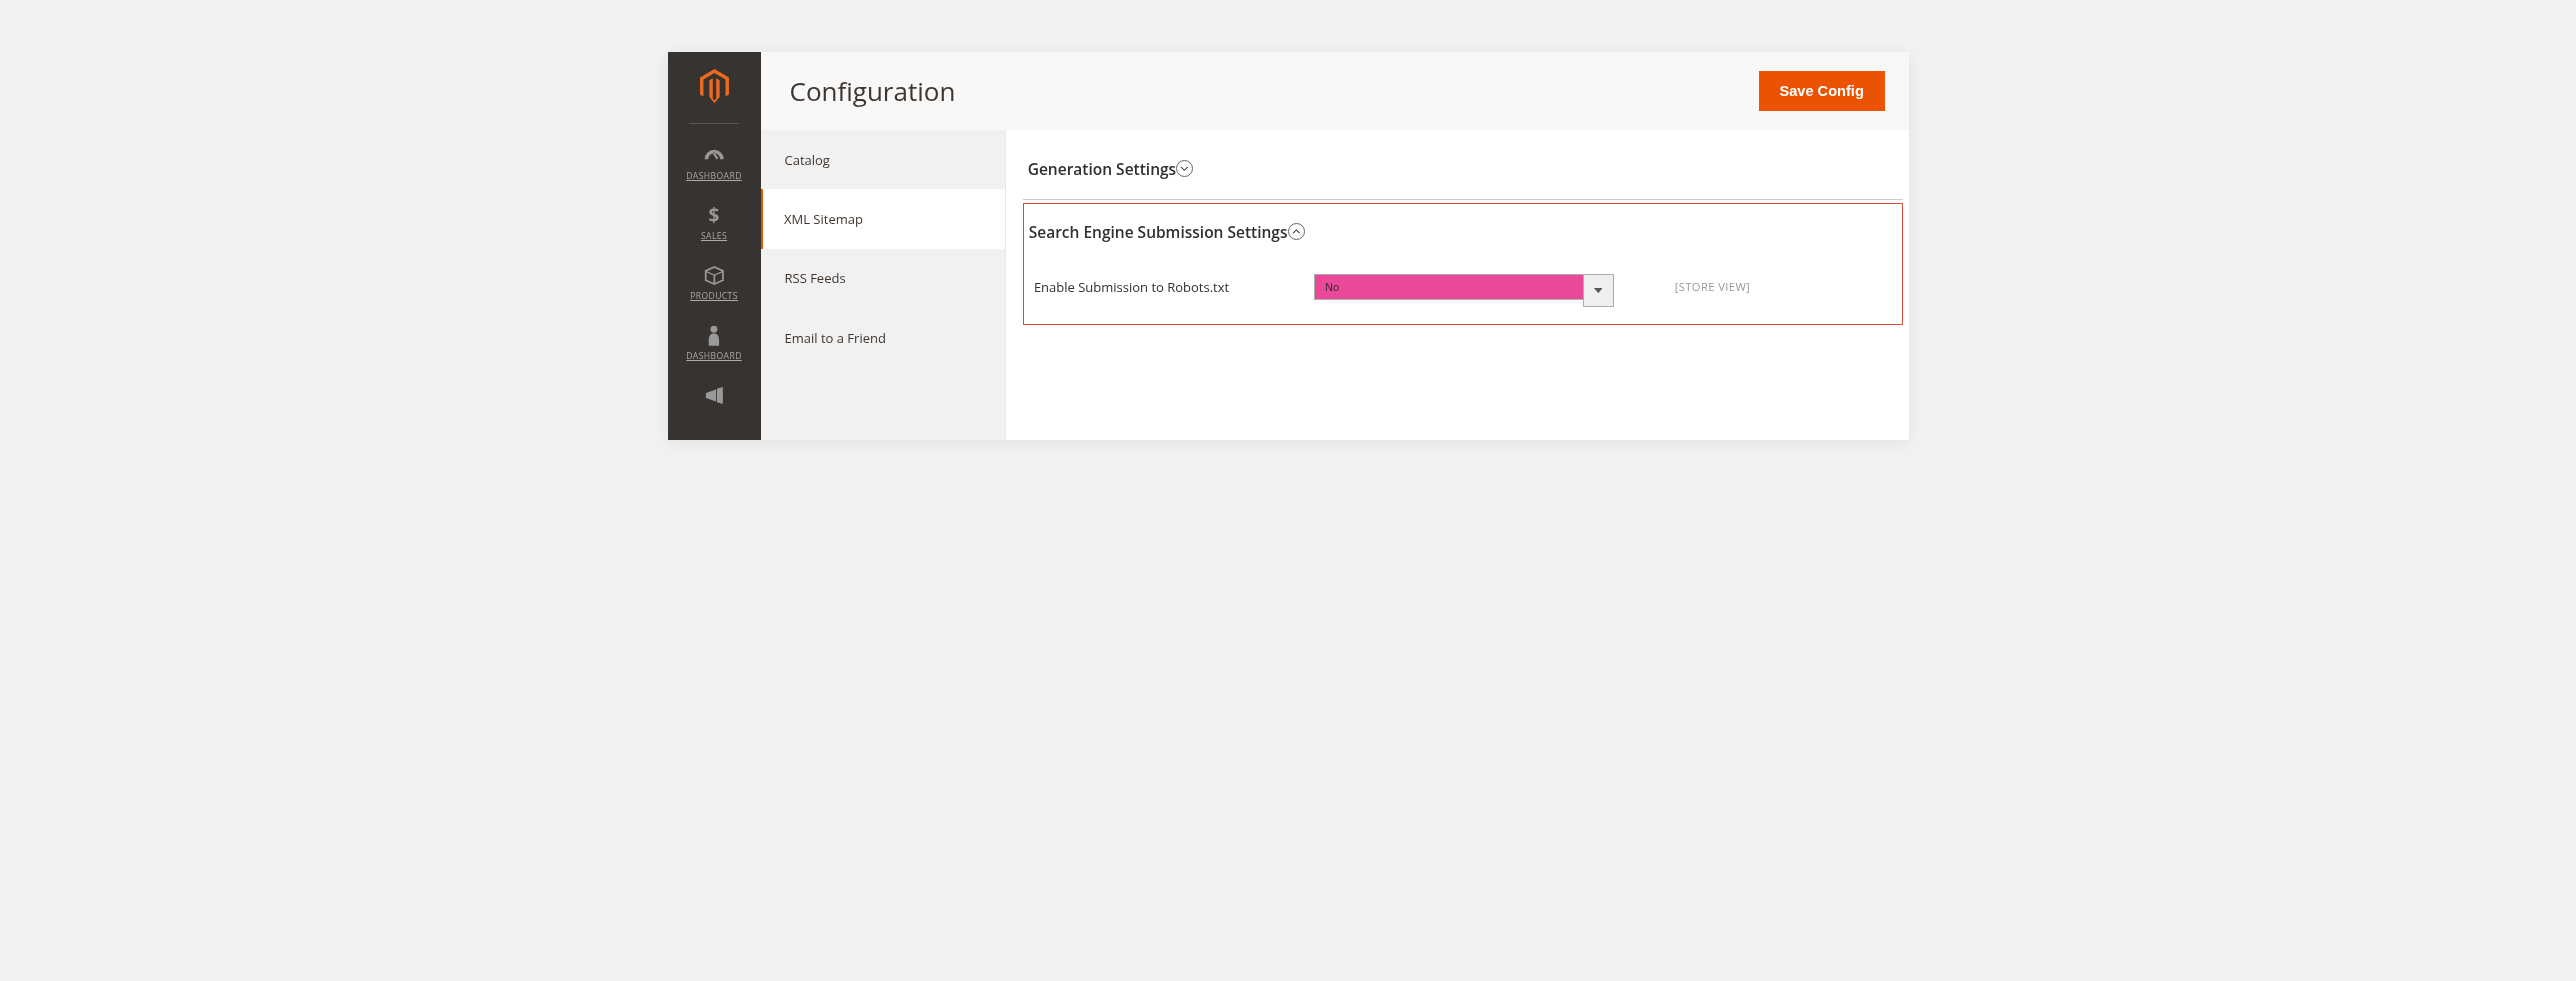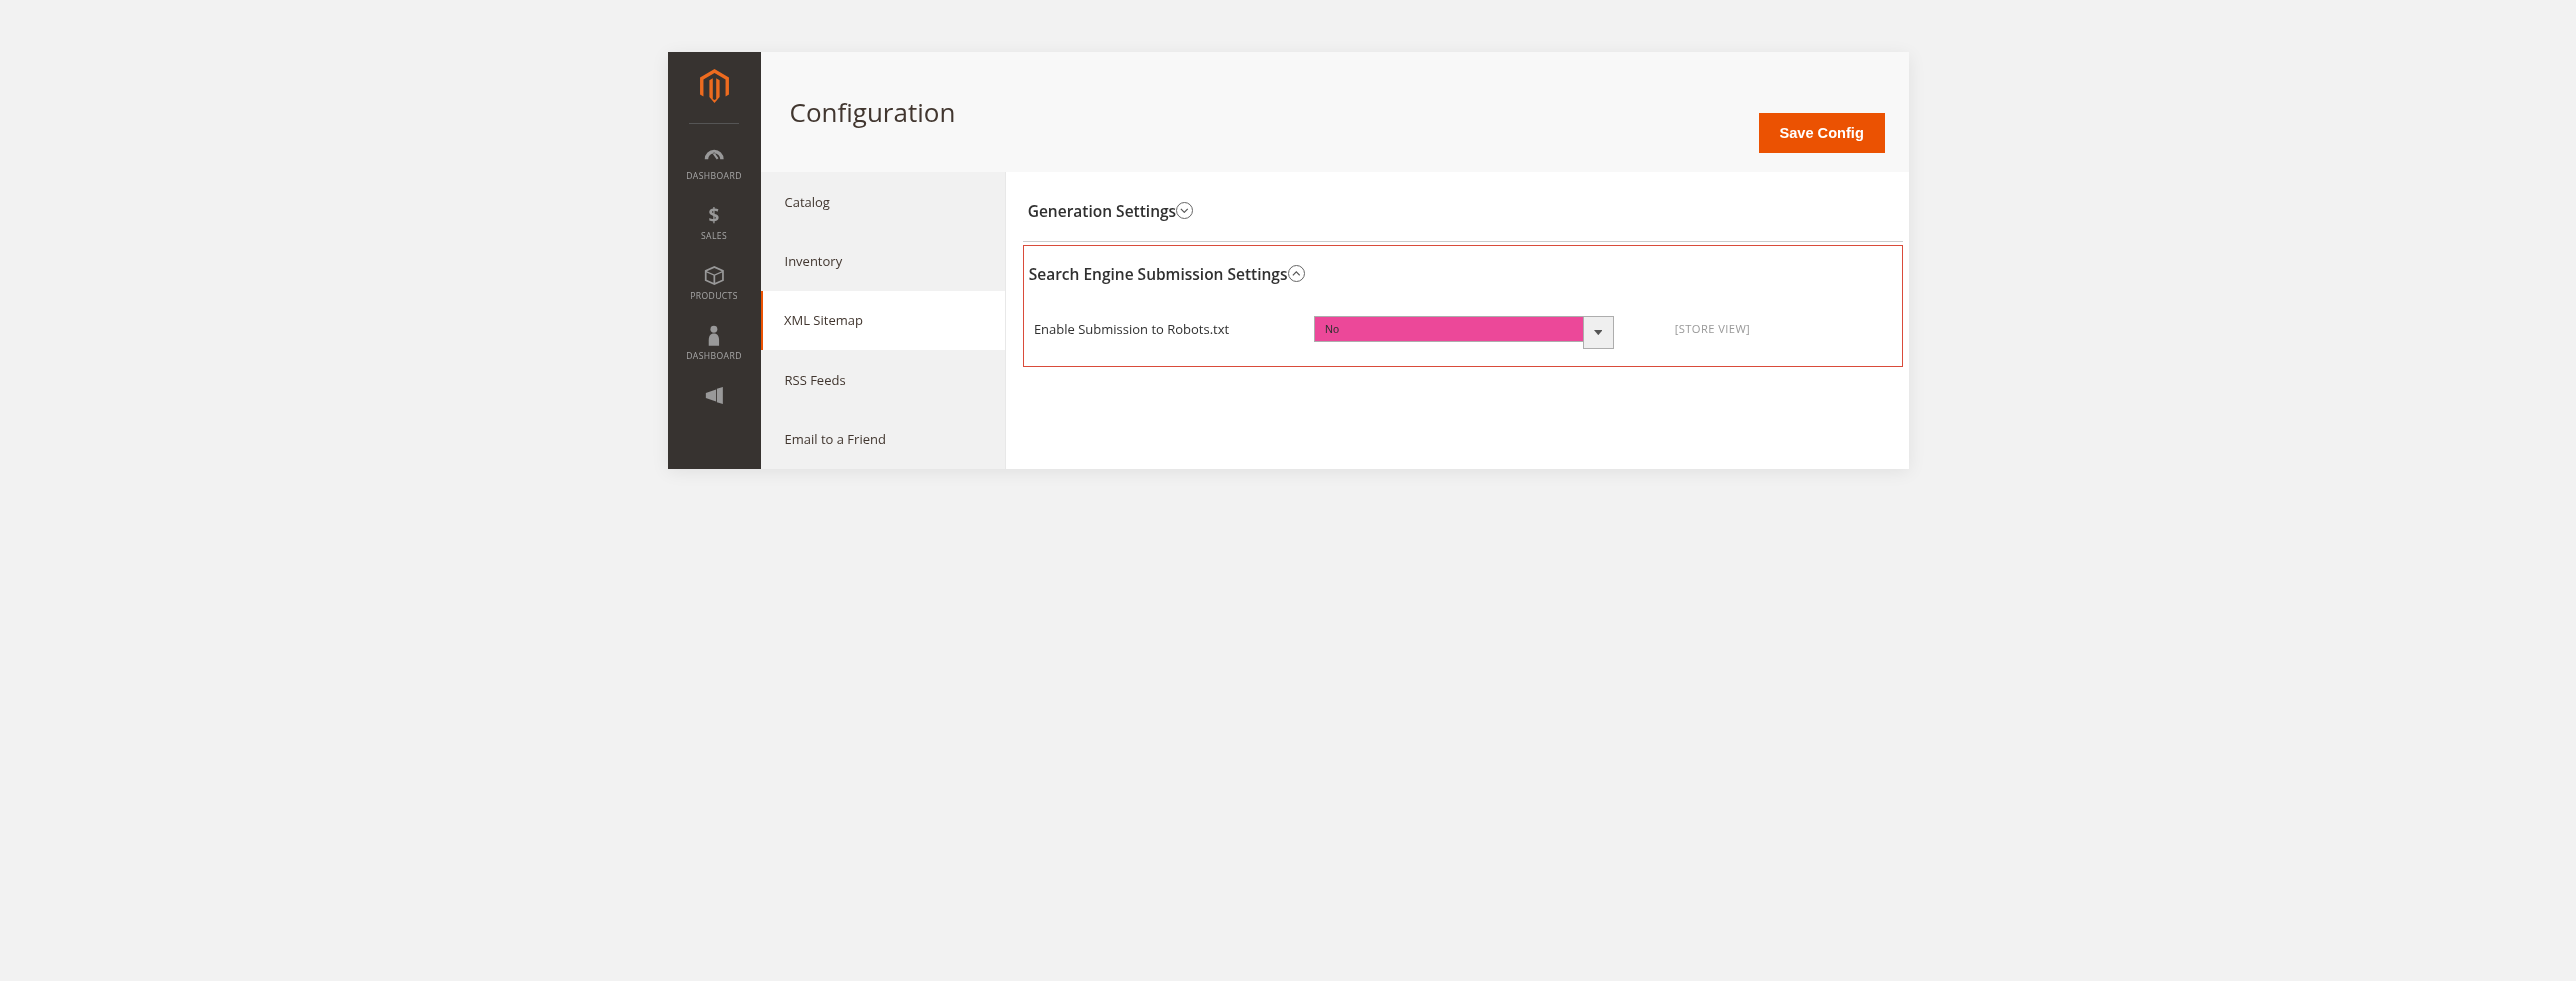--- a/index.html
+++ b/index.html
@@ -41,20 +41,21 @@
   }
   .admin-nav .nav-item {
     display: flex;
     flex-direction: column;
     align-items: center;
     gap: 3.4px;
     padding: 8.6px 3.4px 13.8px;
     width: 100%;
     text-align: center;
     cursor: pointer;
+    text-decoration: underline;
   }
   .admin-nav .nav-item .icon {
     height: 22.4px;
     display: flex;
     align-items: center;
     justify-content: center;
   }
   .admin-nav .nav-item .label {
     font-size: 8.6px;
     letter-spacing: 0.4px;
@@ -80,21 +81,20 @@
     color: #41362f;
   }
   .save-btn {
     background: #eb5202;
     color: #fff;
     border: none;
     font-size: 14.6px;
     font-weight: 600;
     padding: 12px 20.7px;
     cursor: pointer;
-    margin-top: 42px;
   }
 
   .config-body {
     flex: 1;
     display: flex;
   }
 
   
   .config-tabs {
     width: 245px;
@@ -268,21 +268,20 @@
   <div class="content">
     <div class="page-header">
       <h1 class="page-title">Configuration</h1>
       <button class="save-btn">Save Config</button>
     </div>
 
     <div class="config-body">
 
       <div class="config-tabs">
         <div class="tab"><span>Catalog</span></div>
-        <div class="tab"><span>Inventory</span></div>
         <div class="tab active"><span>XML Sitemap</span></div>
         <div class="tab"><span>RSS Feeds</span></div>
         <div class="tab"><span>Email to a Friend</span></div>
       </div>
 
       <div class="config-sections">
 
         <div class="section">
           <div class="section-head">
             <span class="section-title">Generation Settings</span>

